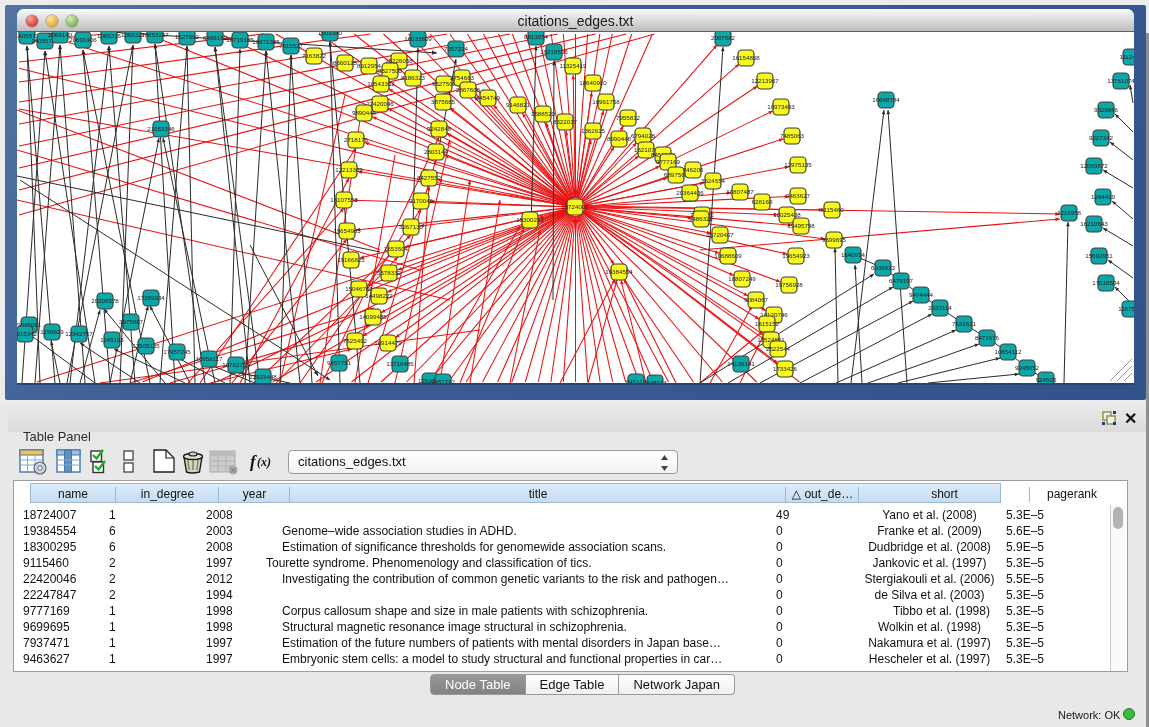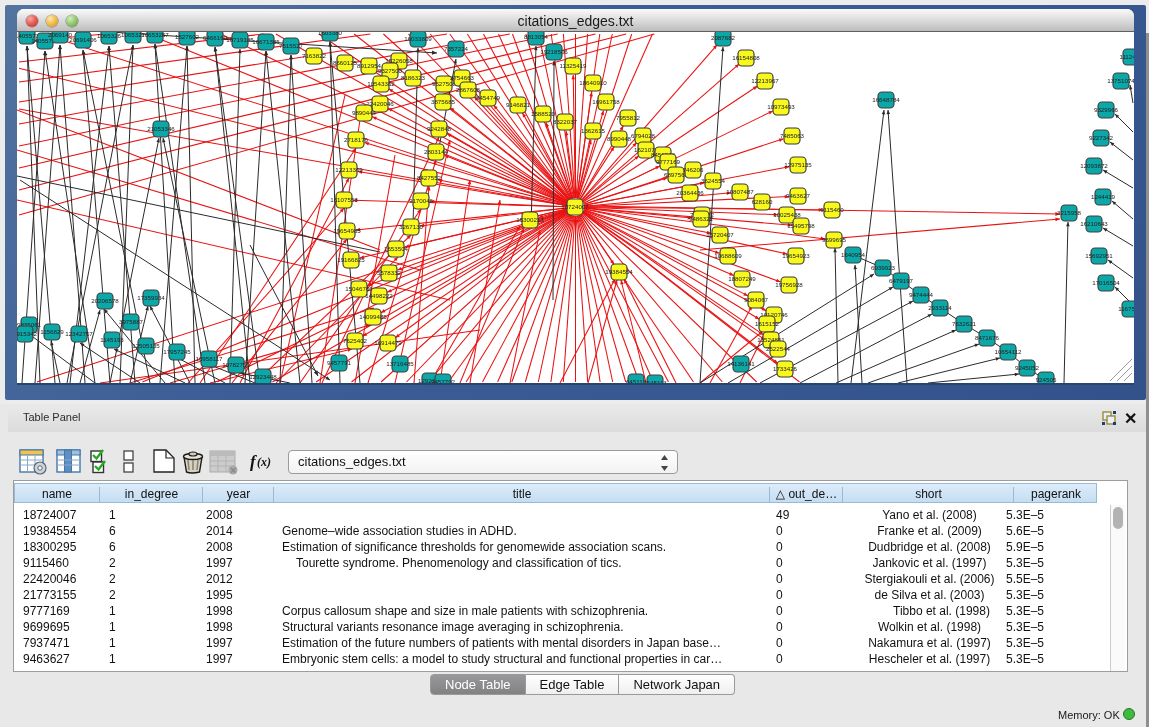--- a/index.html
+++ b/index.html
@@ -3,23 +3,23 @@
 *{margin:0;padding:0;box-sizing:border-box}
 body{width:1149px;height:727px;background:#ececec;font-family:"Liberation Sans",sans-serif;position:relative;overflow:hidden}
 .frame{position:absolute;left:5px;top:5px;width:1141px;height:395px;background:linear-gradient(135deg,#53749e 0%,#3c5d96 40%,#33528c 100%);border-radius:2px}
 .win{position:absolute;left:17px;top:9px;width:1117px;height:374px;border-radius:7px 7px 0 0;background:#fff}
 .tbar{position:absolute;left:0;top:0;width:1117px;height:23px;border-radius:7px 7px 0 0;background:linear-gradient(#fafafa,#e2e2e2 40%,#cdcdcd 75%,#bcbcbc);border-bottom:1px solid #606060}
 .tl{position:absolute;top:6px;width:12px;height:12px;border-radius:50%;box-shadow:0 0 0 0.5px #777}
 .title{position:absolute;top:4px;left:0;width:100%;text-align:center;font-size:14px;color:#1a1a1a}
 .graystrip{position:absolute;left:1146px;top:33px;width:3px;height:694px;background:#8f8f8f}
 .panel{position:absolute;left:0;top:404px;width:1146px;height:323px;background:#e8e8e8}
 .phead{position:absolute;left:8px;top:1px;width:1138px;height:27px;background:linear-gradient(#e9e9e9,#dcdcdc)}
-.phead span{position:absolute;left:15px;top:6px;font-size:11px;color:#2c2c2c}
+.phead span{position:absolute;left:15px;top:24px;font-size:13px;color:#2c2c2c}
 .tbl{position:absolute;left:13px;top:480px;width:1115px;height:192px;background:#fff;border:1px solid #9d9d9d}
-.thead{position:absolute;left:0;top:2px;width:1083px;height:20px;background:linear-gradient(#dcecfa,#c5ddf2);border:1px solid #9cb9d2}
+.thead{position:absolute;left:16px;top:2px;width:971px;height:20px;background:linear-gradient(#dcecfa,#c5ddf2);border:1px solid #9cb9d2}
 .th{position:absolute;top:3px;font-size:12px;color:#111;text-align:center;border-right:1px solid #9cb9d2;height:15px}
 .trow{position:absolute;left:0;width:1083px;height:16px;font-size:12px;color:#111}
 .trow span{position:absolute;top:1px;white-space:nowrap}
 .trow .ctr{text-align:center}
 .sb{position:absolute;right:2px;top:24px;width:15px;height:166px;background:#fafafa;border-left:1px solid #ccc}
 .thumb{position:absolute;left:2px;top:2px;width:10px;height:22px;background:#b3b3b3;border-radius:5px}
 .tabs{position:absolute;left:430px;top:674px;height:21px;display:flex;font-size:13px}
 .tab{height:21px;line-height:20px;padding:0 14px;background:linear-gradient(#fff,#efefef);border:1px solid #9a9a9a;border-left:none;color:#111}
 .tab.first{border-left:1px solid #9a9a9a;border-radius:4px 0 0 4px;background:linear-gradient(#98989a,#828284);color:#fff}
 .tab.last{border-radius:0 4px 4px 0}
@@ -793,74 +793,75 @@
       <span style="left:9px">18724007</span>
       <span style="left:95px">1</span>
       <span style="left:192px">2008</span>
       <span style="left:762px">49</span>
       <span class="ctr" style="left:830px;width:171px">Yano et al. (2008)</span>
       <span style="left:992px">5.3E–5</span>
     </div>
     <div class="trow" style="top:42px">
       <span style="left:9px">19384554</span>
       <span style="left:95px">6</span>
-      <span style="left:192px">2014</span>
+      <span style="left:192px">2003</span>
       <span style="left:268px">Genome–wide association studies in ADHD.</span>
       <span style="left:762px">0</span>
       <span class="ctr" style="left:830px;width:171px">Franke et al. (2009)</span>
       <span style="left:992px">5.6E–5</span>
     </div>
     <div class="trow" style="top:58px">
       <span style="left:9px">18300295</span>
       <span style="left:95px">6</span>
       <span style="left:192px">2008</span>
       <span style="left:268px">Estimation of significance thresholds for genomewide association scans.</span>
       <span style="left:762px">0</span>
       <span class="ctr" style="left:830px;width:171px">Dudbridge et al. (2008)</span>
       <span style="left:992px">5.9E–5</span>
     </div>
     <div class="trow" style="top:74px">
       <span style="left:9px">9115460</span>
       <span style="left:95px">2</span>
       <span style="left:192px">1997</span>
-      <span style="left:282px">Tourette syndrome. Phenomenology and classification of tics.</span>
+      <span style="left:252px">Tourette syndrome. Phenomenology and classification of tics.</span>
       <span style="left:762px">0</span>
       <span class="ctr" style="left:830px;width:171px">Jankovic et al. (1997)</span>
       <span style="left:992px">5.3E–5</span>
     </div>
     <div class="trow" style="top:90px">
       <span style="left:9px">22420046</span>
       <span style="left:95px">2</span>
       <span style="left:192px">2012</span>
+      <span style="left:268px">Investigating the contribution of common genetic variants to the risk and pathogen…</span>
       <span style="left:762px">0</span>
       <span class="ctr" style="left:830px;width:171px">Stergiakouli et al. (2006)</span>
       <span style="left:992px">5.5E–5</span>
     </div>
     <div class="trow" style="top:106px">
-      <span style="left:9px">21773155</span>
+      <span style="left:9px">22247847</span>
       <span style="left:95px">2</span>
-      <span style="left:192px">1995</span>
+      <span style="left:192px">1994</span>
       <span style="left:762px">0</span>
       <span class="ctr" style="left:830px;width:171px">de Silva et al. (2003)</span>
       <span style="left:992px">5.3E–5</span>
     </div>
     <div class="trow" style="top:122px">
       <span style="left:9px">9777169</span>
       <span style="left:95px">1</span>
       <span style="left:192px">1998</span>
       <span style="left:268px">Corpus callosum shape and size in male patients with schizophrenia.</span>
       <span style="left:762px">0</span>
       <span class="ctr" style="left:842px;width:171px">Tibbo et al. (1998)</span>
       <span style="left:992px">5.3E–5</span>
     </div>
     <div class="trow" style="top:138px">
       <span style="left:9px">9699695</span>
       <span style="left:95px">1</span>
       <span style="left:192px">1998</span>
-      <span style="left:268px">Structural variants resonance image averaging in schizophrenia.</span>
+      <span style="left:268px">Structural magnetic resonance image structural in schizophrenia.</span>
       <span style="left:762px">0</span>
       <span class="ctr" style="left:830px;width:171px">Wolkin et al. (1998)</span>
       <span style="left:992px">5.3E–5</span>
     </div>
     <div class="trow" style="top:154px">
       <span style="left:9px">7937471</span>
       <span style="left:95px">1</span>
       <span style="left:192px">1997</span>
       <span style="left:268px">Estimation of the future numbers of patients with mental disorders in Japan base…</span>
       <span style="left:762px">0</span>
@@ -878,13 +879,13 @@
     </div>
   <div class="sb">
       <div class="thumb"></div>
     </div>
 </div>
 <div class="tabs">
   <div class="tab first">Node Table</div>
   <div class="tab">Edge Table</div>
   <div class="tab last">Network Japan</div>
 </div>
-<div class="mem">Memory: OK</div>
+<div class="mem">Network: OK</div>
 <div class="memdot"></div>
 </body></html>

